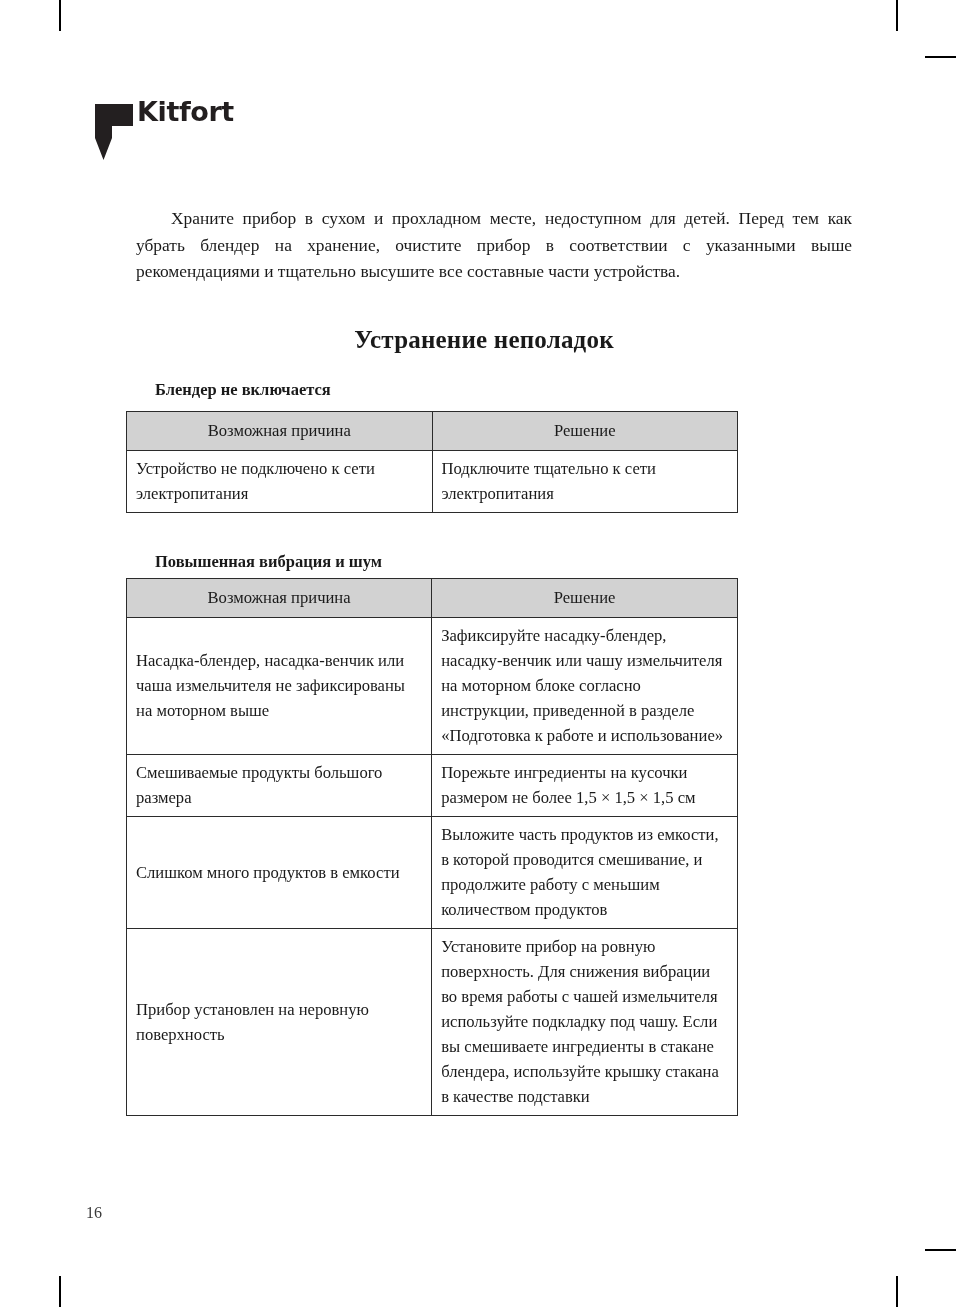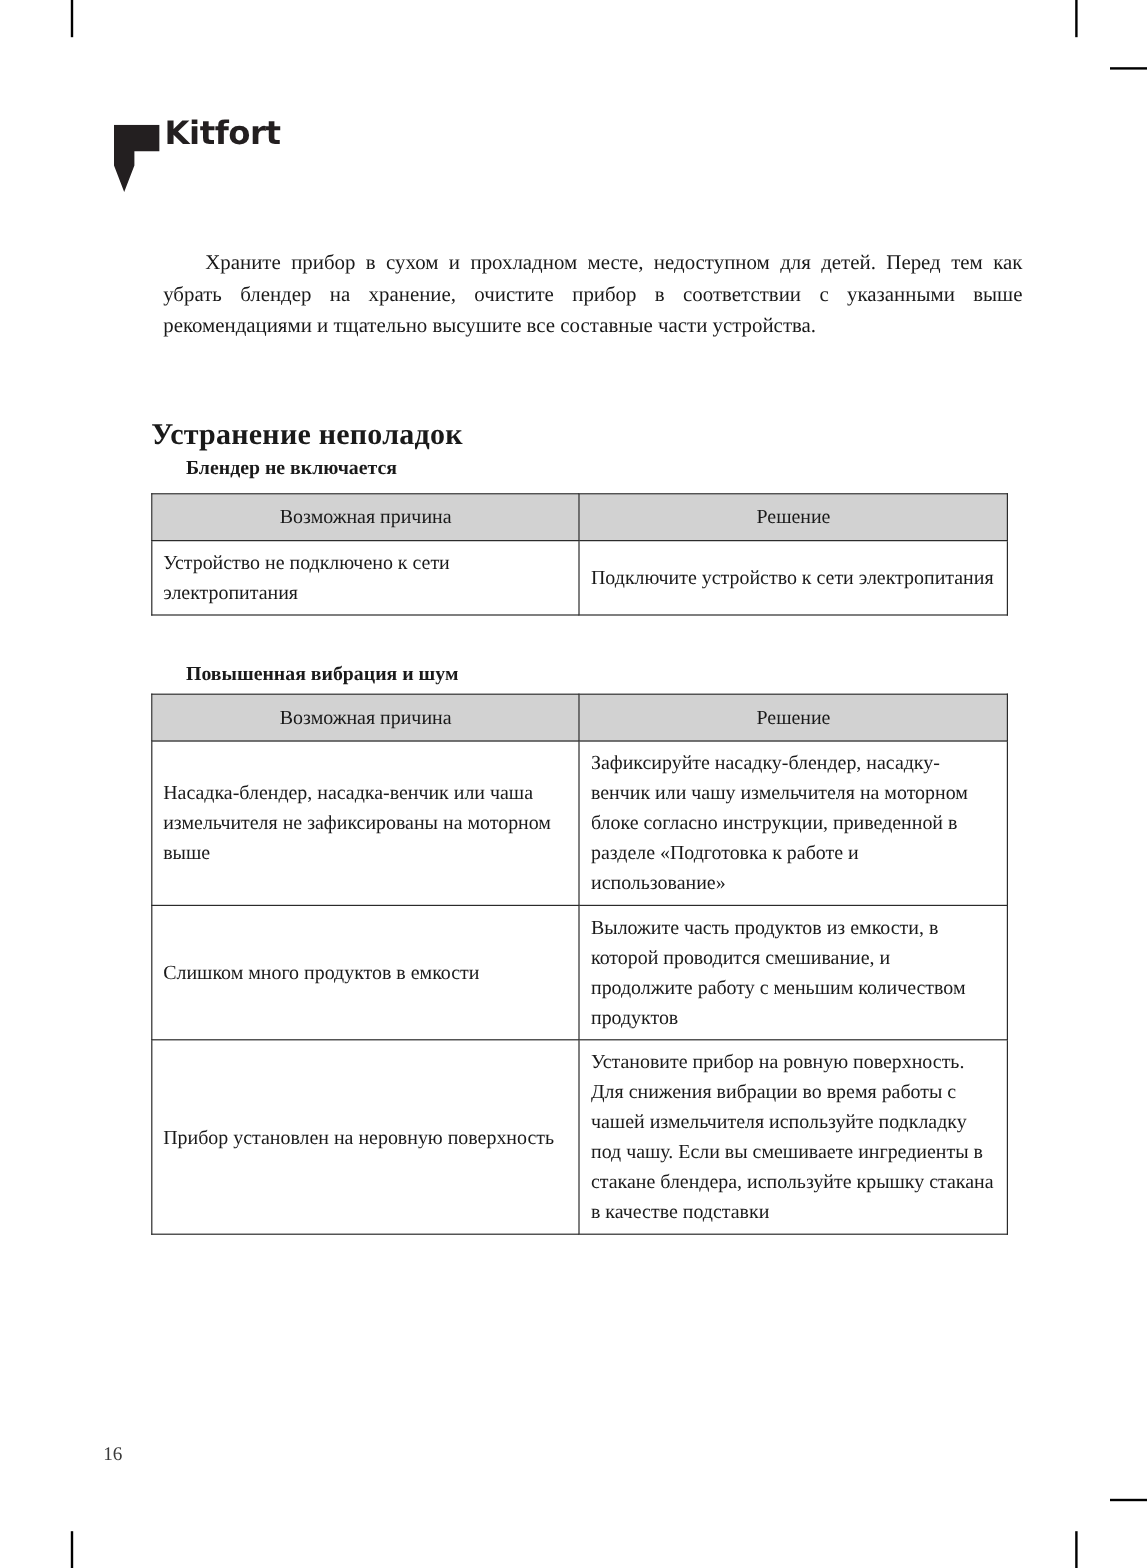--- a/index.html
+++ b/index.html
@@ -65,41 +65,42 @@
     font-size: 17.4px;
     line-height: 26.5px;
     text-align: justify;
     text-indent: 35px;
     hyphens: none;
   }
 
   #section-heading {
     position: absolute;
     left: 126px;
-    top: 332px;
+    top: 309px;
     width: 716px;
+    text-align: center;
     font-size: 25px;
     font-weight: bold;
     letter-spacing: 0.2px;
   }
 
   
   .table-caption {
     position: absolute;
     left: 155px;
     font-size: 16.5px;
     font-weight: bold;
   }
   #caption-table-1 { top: 380px; }
   #caption-table-2 { top: 552px; }
 
   table.trouble-table {
     position: absolute;
     left: 126px;
-    width: 714px;
+    width: 612px;
     border-collapse: collapse;
     font-size: 16.6px;
     line-height: 25px;
   }
   #table-blender-wont-start  { top: 411px; }
   #table-vibration-and-noise { top: 578px; }
 
   table.trouble-table th,
   table.trouble-table td {
     border: 1px solid #2b2b2b;
@@ -158,21 +159,21 @@
   </colgroup>
   <thead>
     <tr>
       <th>Возможная причина</th>
       <th>Решение</th>
     </tr>
   </thead>
   <tbody>
     <tr>
       <td class="cause">Устройство не подключено к сети электропитания</td>
-      <td class="solution">Подключите устройство к сети электропитания</td>
+      <td class="solution">Подключите тщательно к сети электропитания</td>
     </tr>
   </tbody>
 </table>
 
 <div class="table-caption" id="caption-table-2">Повышенная вибрация и шум</div>
 <table class="trouble-table" id="table-vibration-and-noise">
   <colgroup>
     <col class="col-cause">
     <col class="col-solution">
   </colgroup>
@@ -181,20 +182,24 @@
       <th>Возможная причина</th>
       <th>Решение</th>
     </tr>
   </thead>
   <tbody>
     <tr>
       <td class="cause">Насадка-блендер, насадка-венчик или чаша измельчителя не зафиксированы на моторном выше</td>
       <td class="solution">Зафиксируйте насадку-блендер, насадку-венчик или чашу измельчителя на моторном блоке согласно инструкции, приведенной в разделе «Подготовка к работе и использование»</td>
     </tr>
     <tr>
+      <td class="cause">Смешиваемые продукты большого размера</td>
+      <td class="solution">Порежьте ингредиенты на кусочки размером не более 1,5 × 1,5 × 1,5 см</td>
+    </tr>
+    <tr>
       <td class="cause">Слишком много продуктов в емкости</td>
       <td class="solution">Выложите часть продуктов из емкости, в которой проводится смешивание, и продолжите работу с меньшим количеством продуктов</td>
     </tr>
     <tr>
       <td class="cause">Прибор установлен на неровную поверхность</td>
       <td class="solution">Установите прибор на ровную поверхность. Для снижения вибрации во время работы с чашей измельчителя используйте подкладку под чашу. Если вы смешиваете ингредиенты в стакане блендера, используйте крышку стакана в качестве подставки</td>
     </tr>
   </tbody>
 </table>
 

